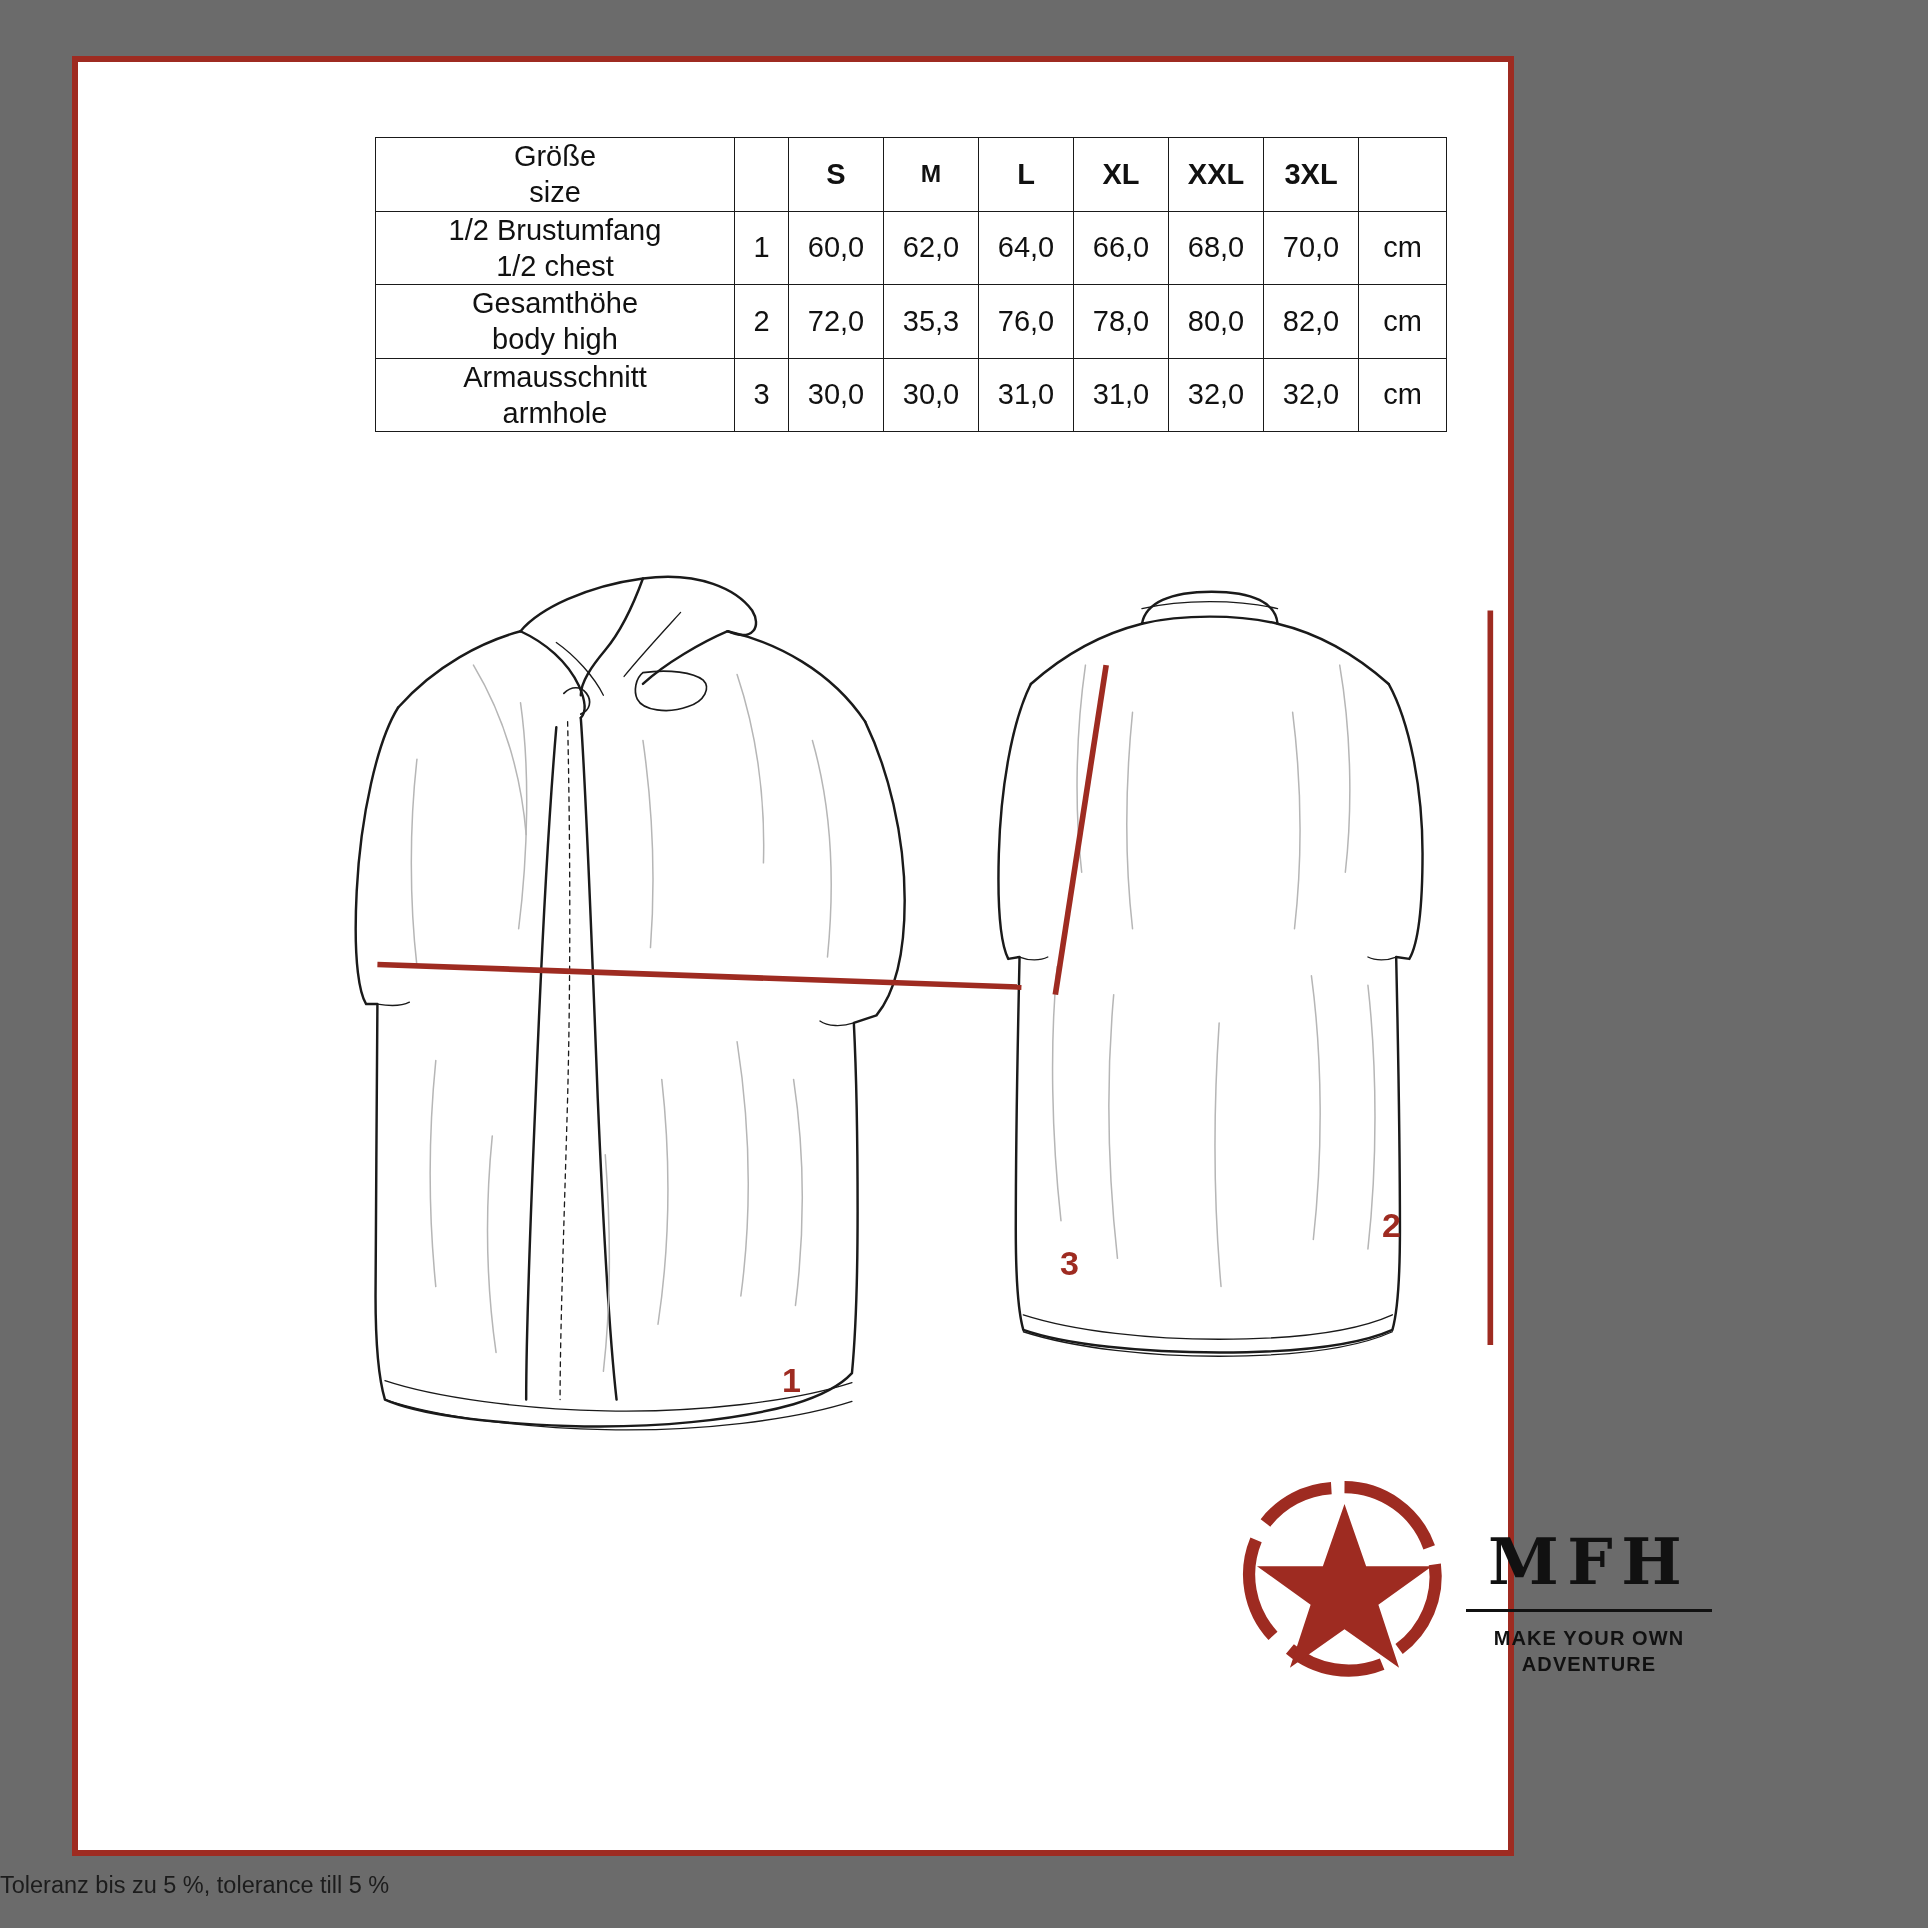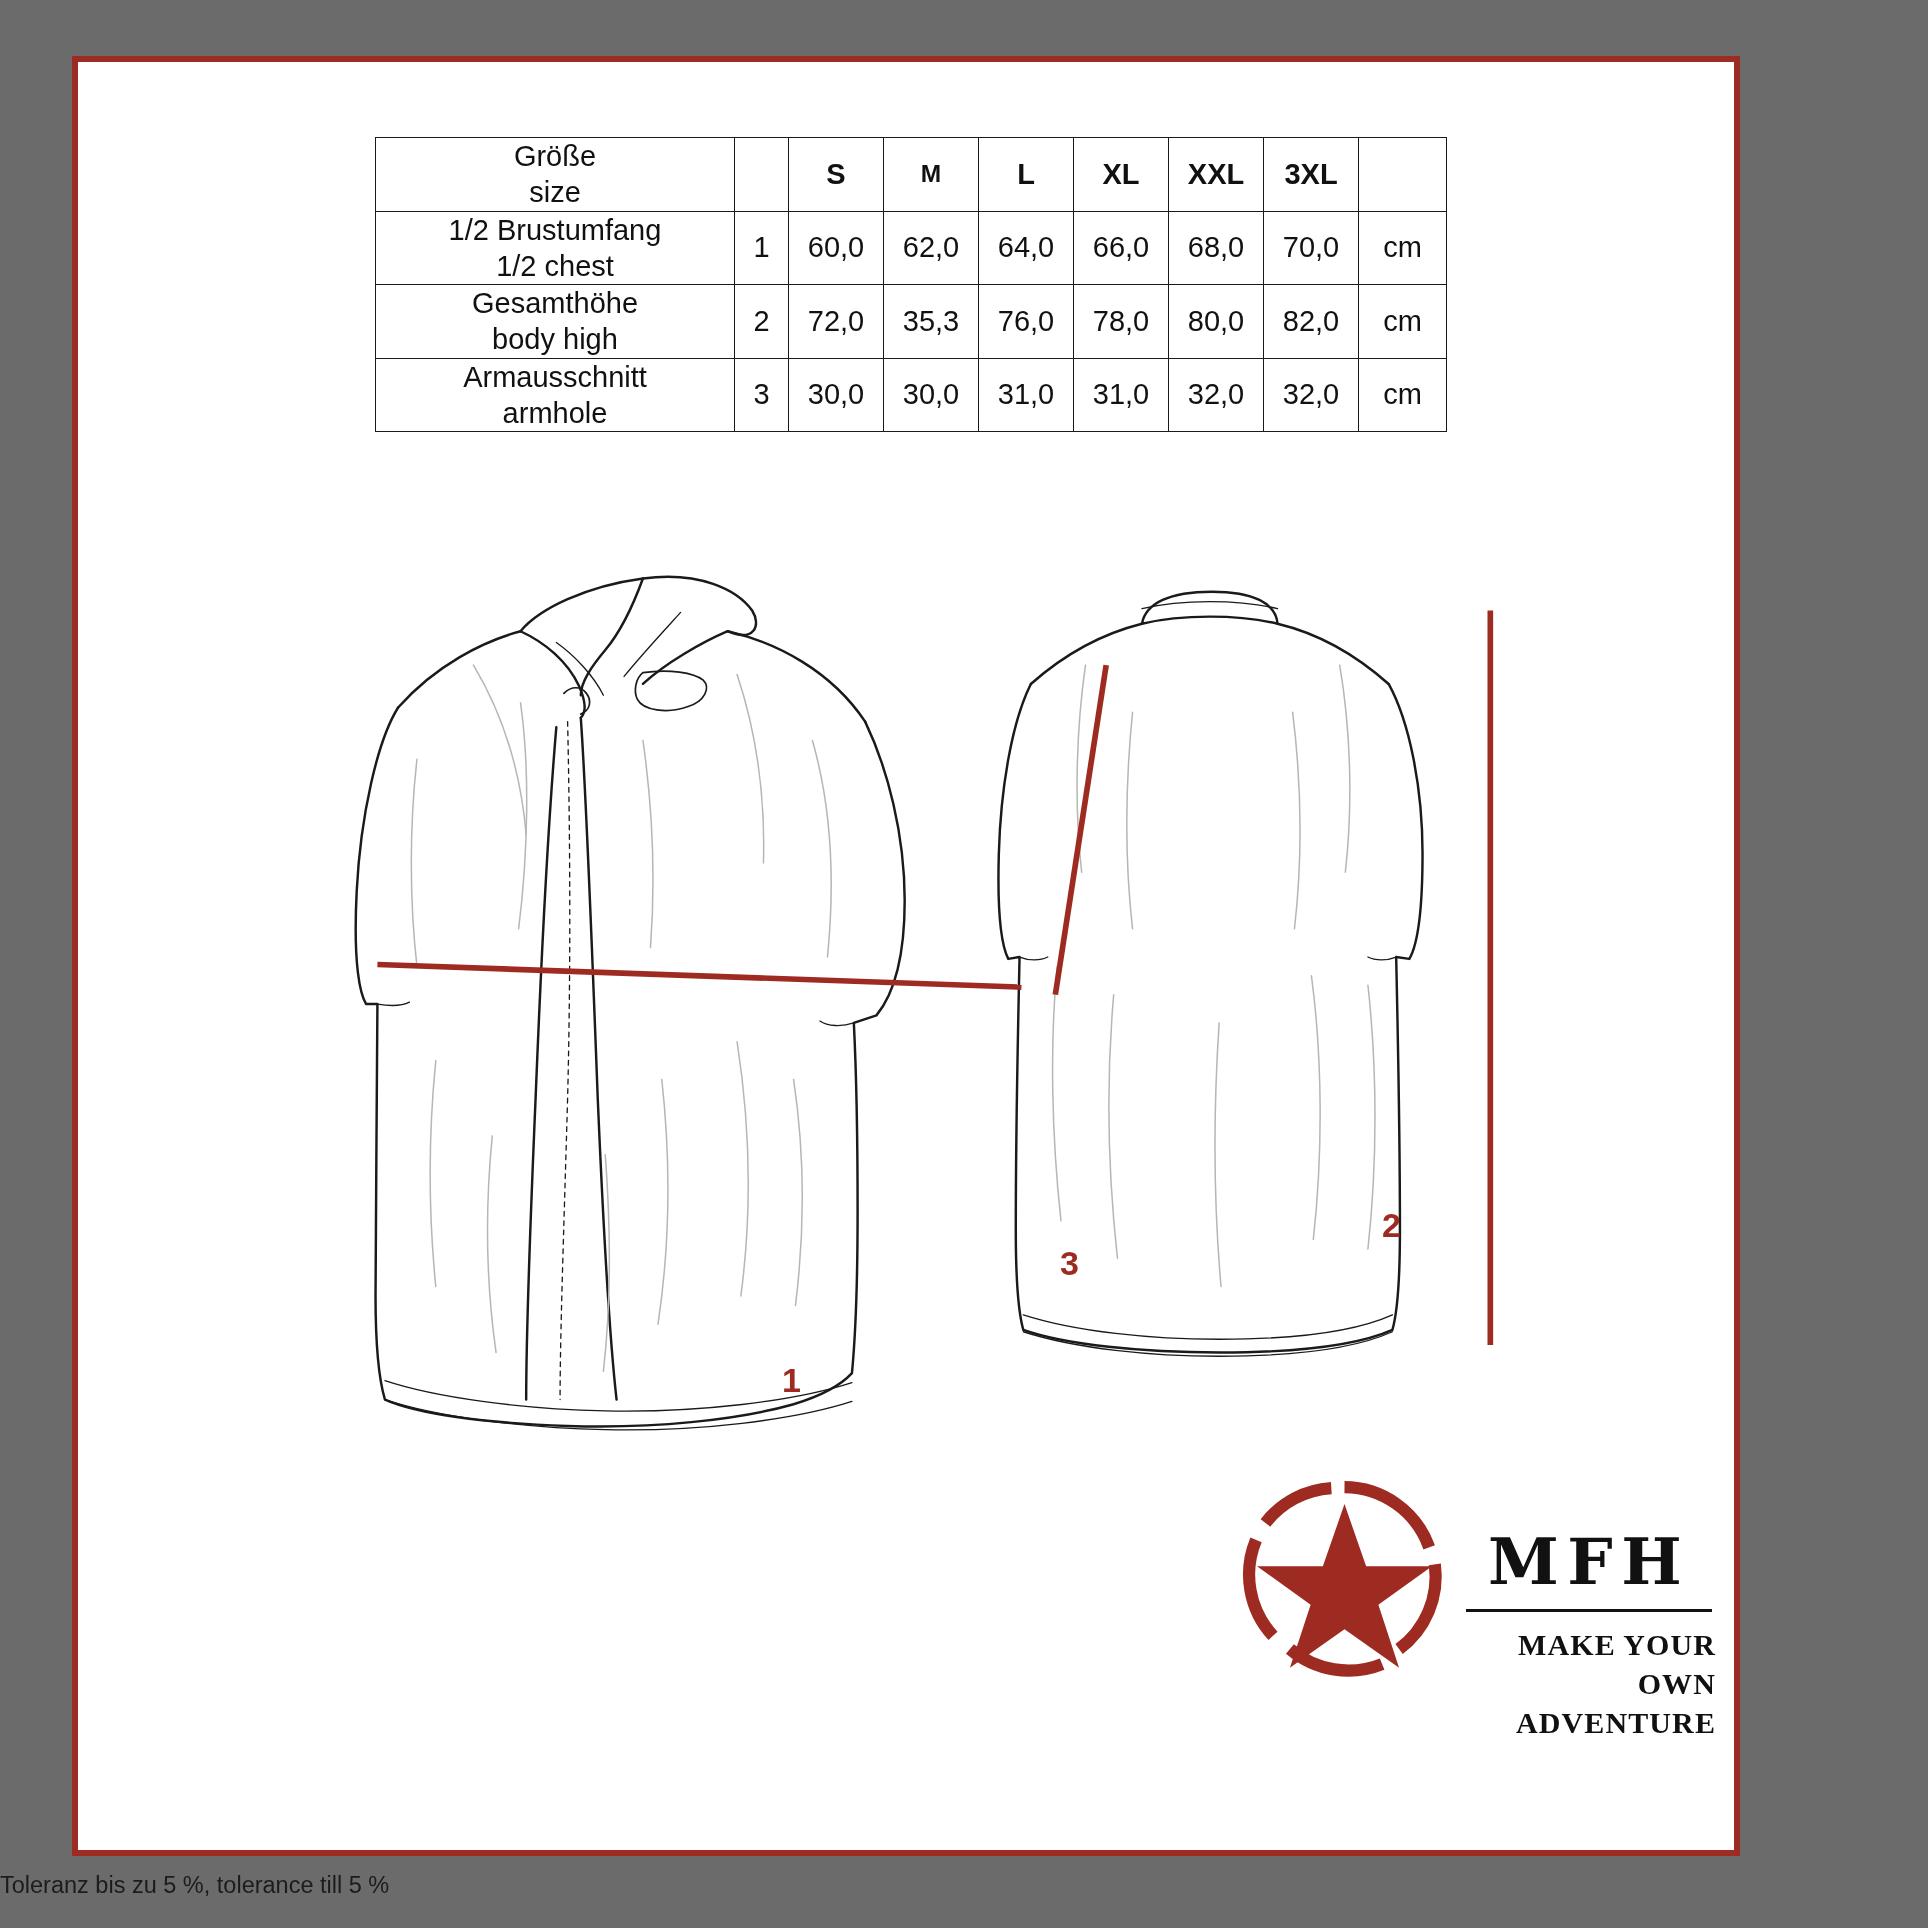--- a/index.html
+++ b/index.html
@@ -17,21 +17,21 @@
     position: relative;
     width: 1928px;
     height: 1928px;
     background: #6b6b6b;
     box-sizing: border-box;
   }
   .outer-frame {
     position: absolute;
     left: 72px;
     top: 56px;
-    width: 1668px;
+    width: 1442px;
     height: 1800px;
     border: 6.6px solid #9e2b21;
     background: #5eead4;
     box-sizing: border-box;
   }
   .inner-canvas {
     position: absolute;
     left: 0;
     top: 0;
     right: 0;
@@ -147,27 +147,26 @@
     color: #111;
     line-height: 1;
     margin-top: 48px;
   }
   .logo-rule {
     height: 3.8px;
     background: #111;
     margin: 15px 3.8px 13px 3.8px;
   }
   .logo-tag {
-    font-family: Liberation Serif, serif;
+    font-family: Liberation Sans, sans-serif;
     font-weight: 700;
-    font-size: 30px;
+    font-size: 20px;
     letter-spacing: 1.1px;
     color: #111;
     line-height: 1.3;
-    text-align: right;
   }
 
   
   .footer-note {
     position: absolute;
     left: 0;
     right: 0;
     top: 1872px;
     color: #1c1c1c;
     font-family: "Liberation Sans", sans-serif;

